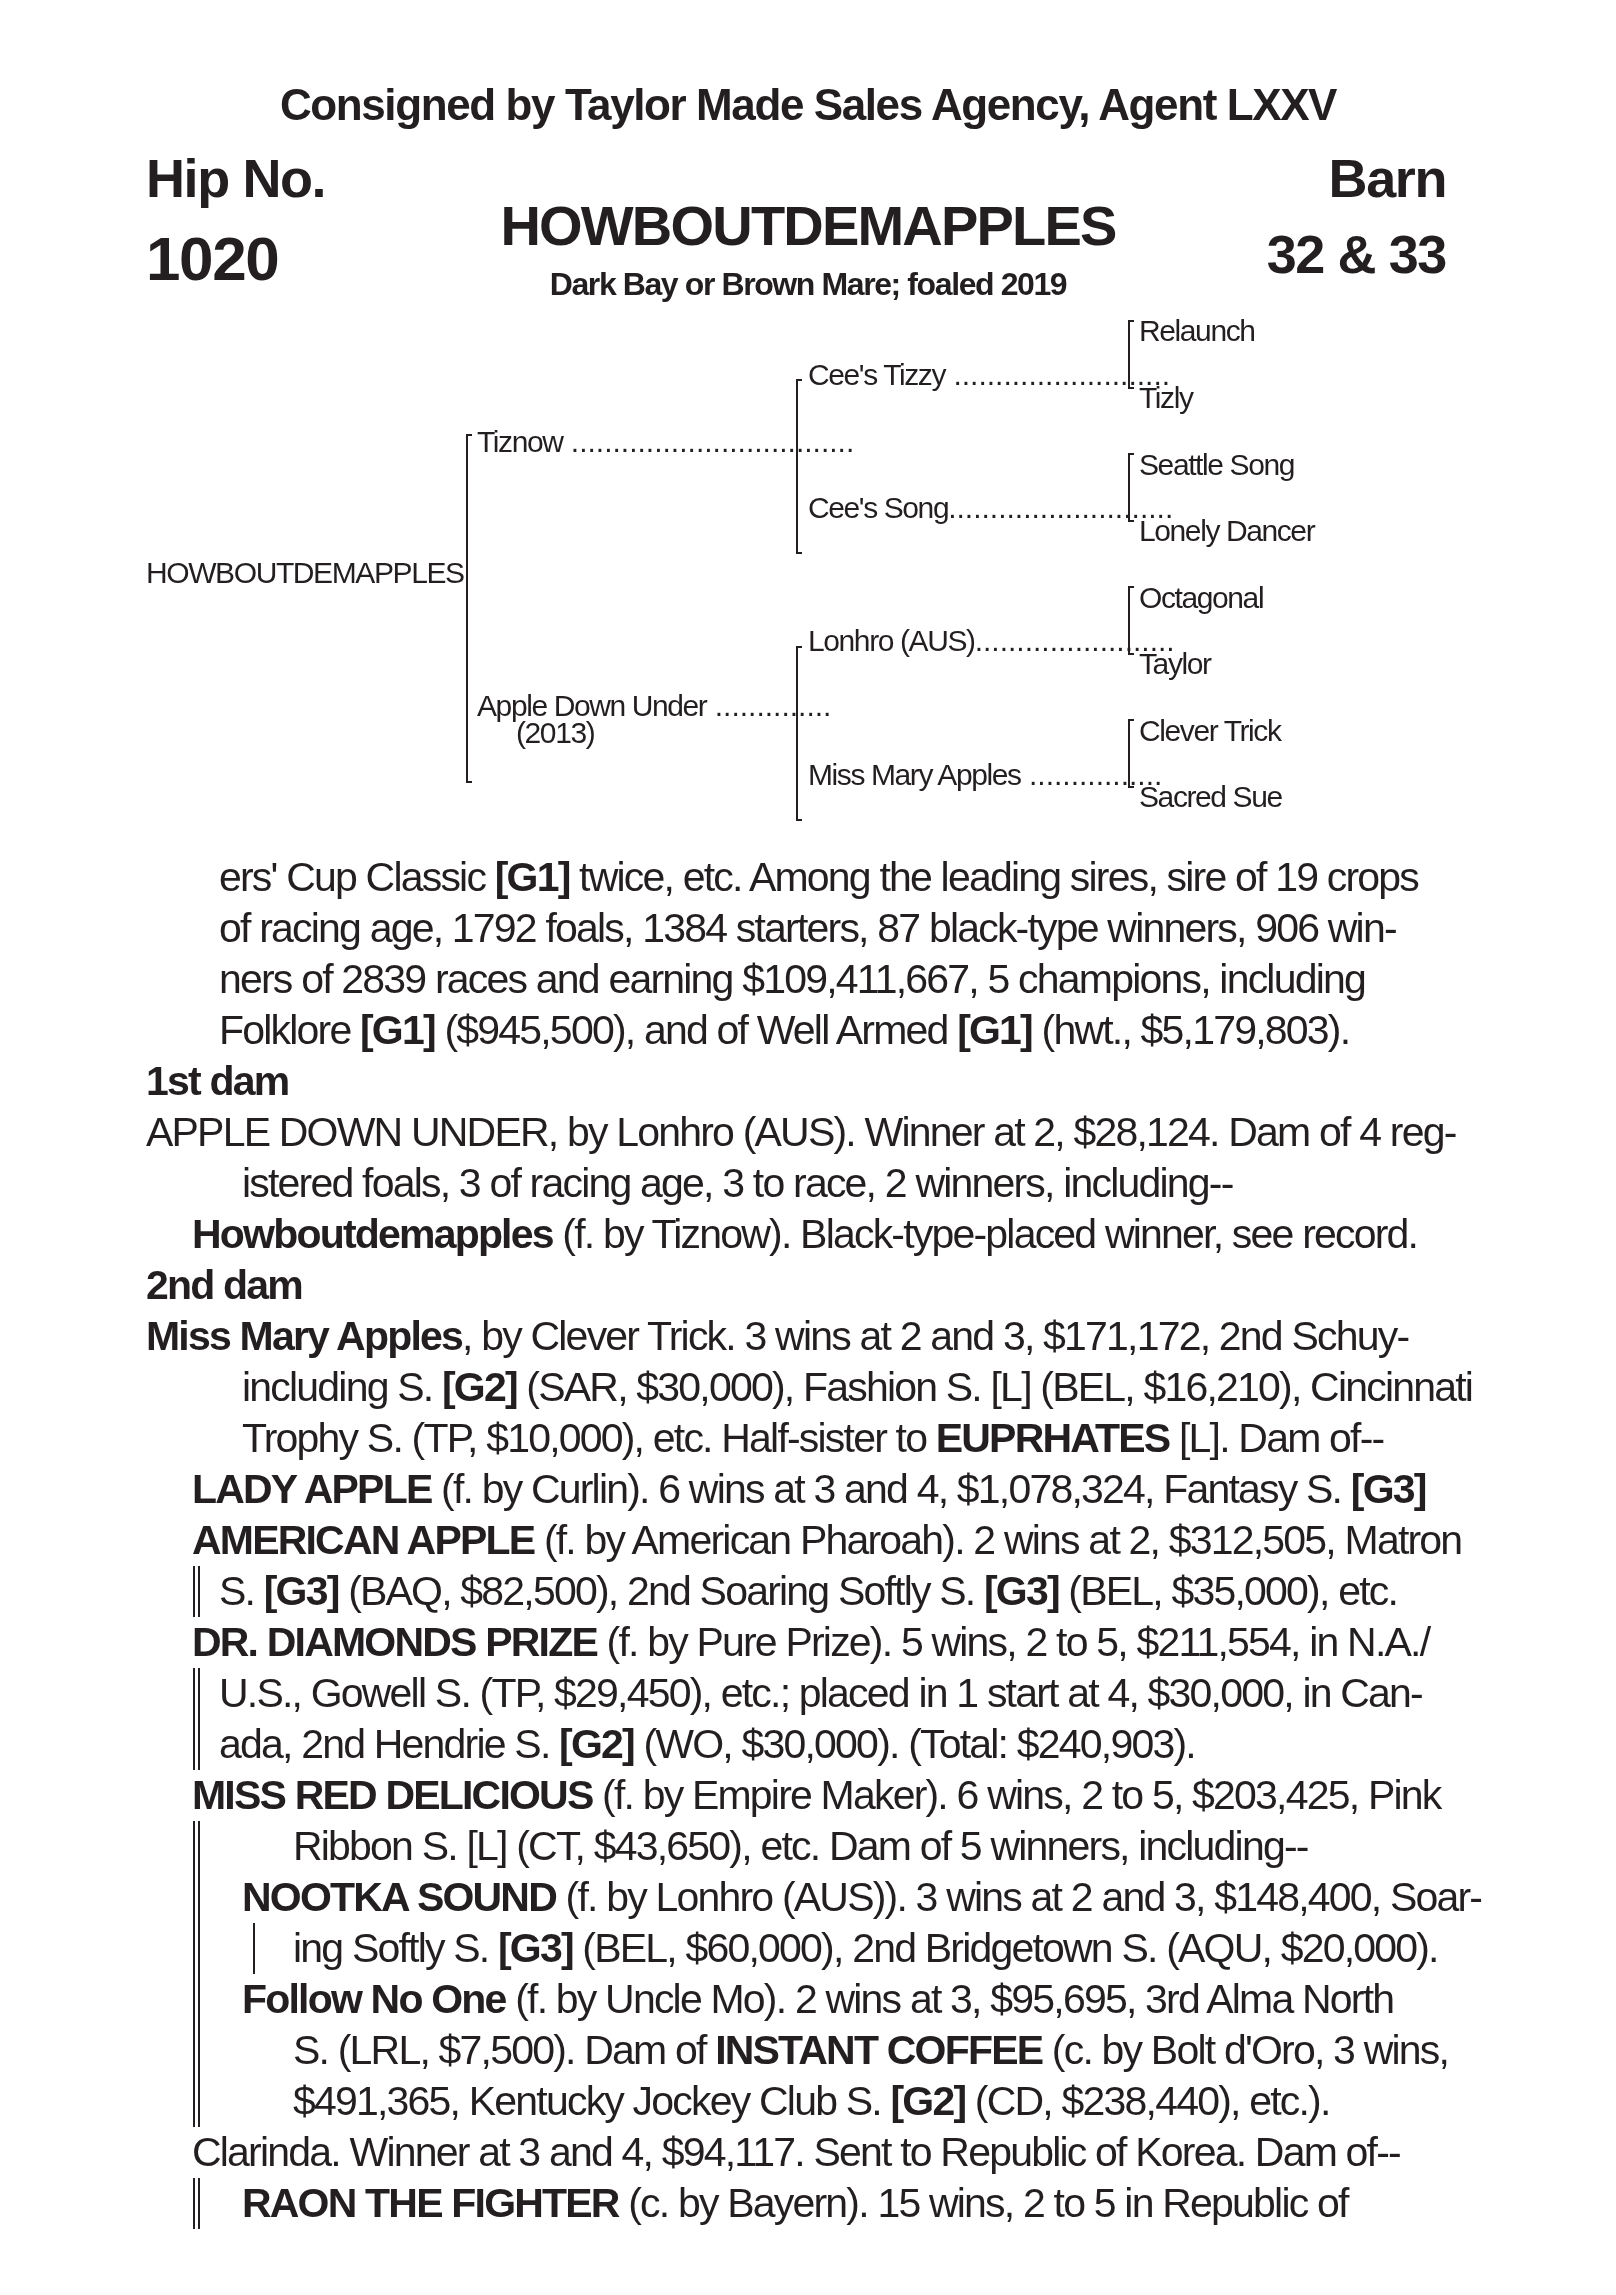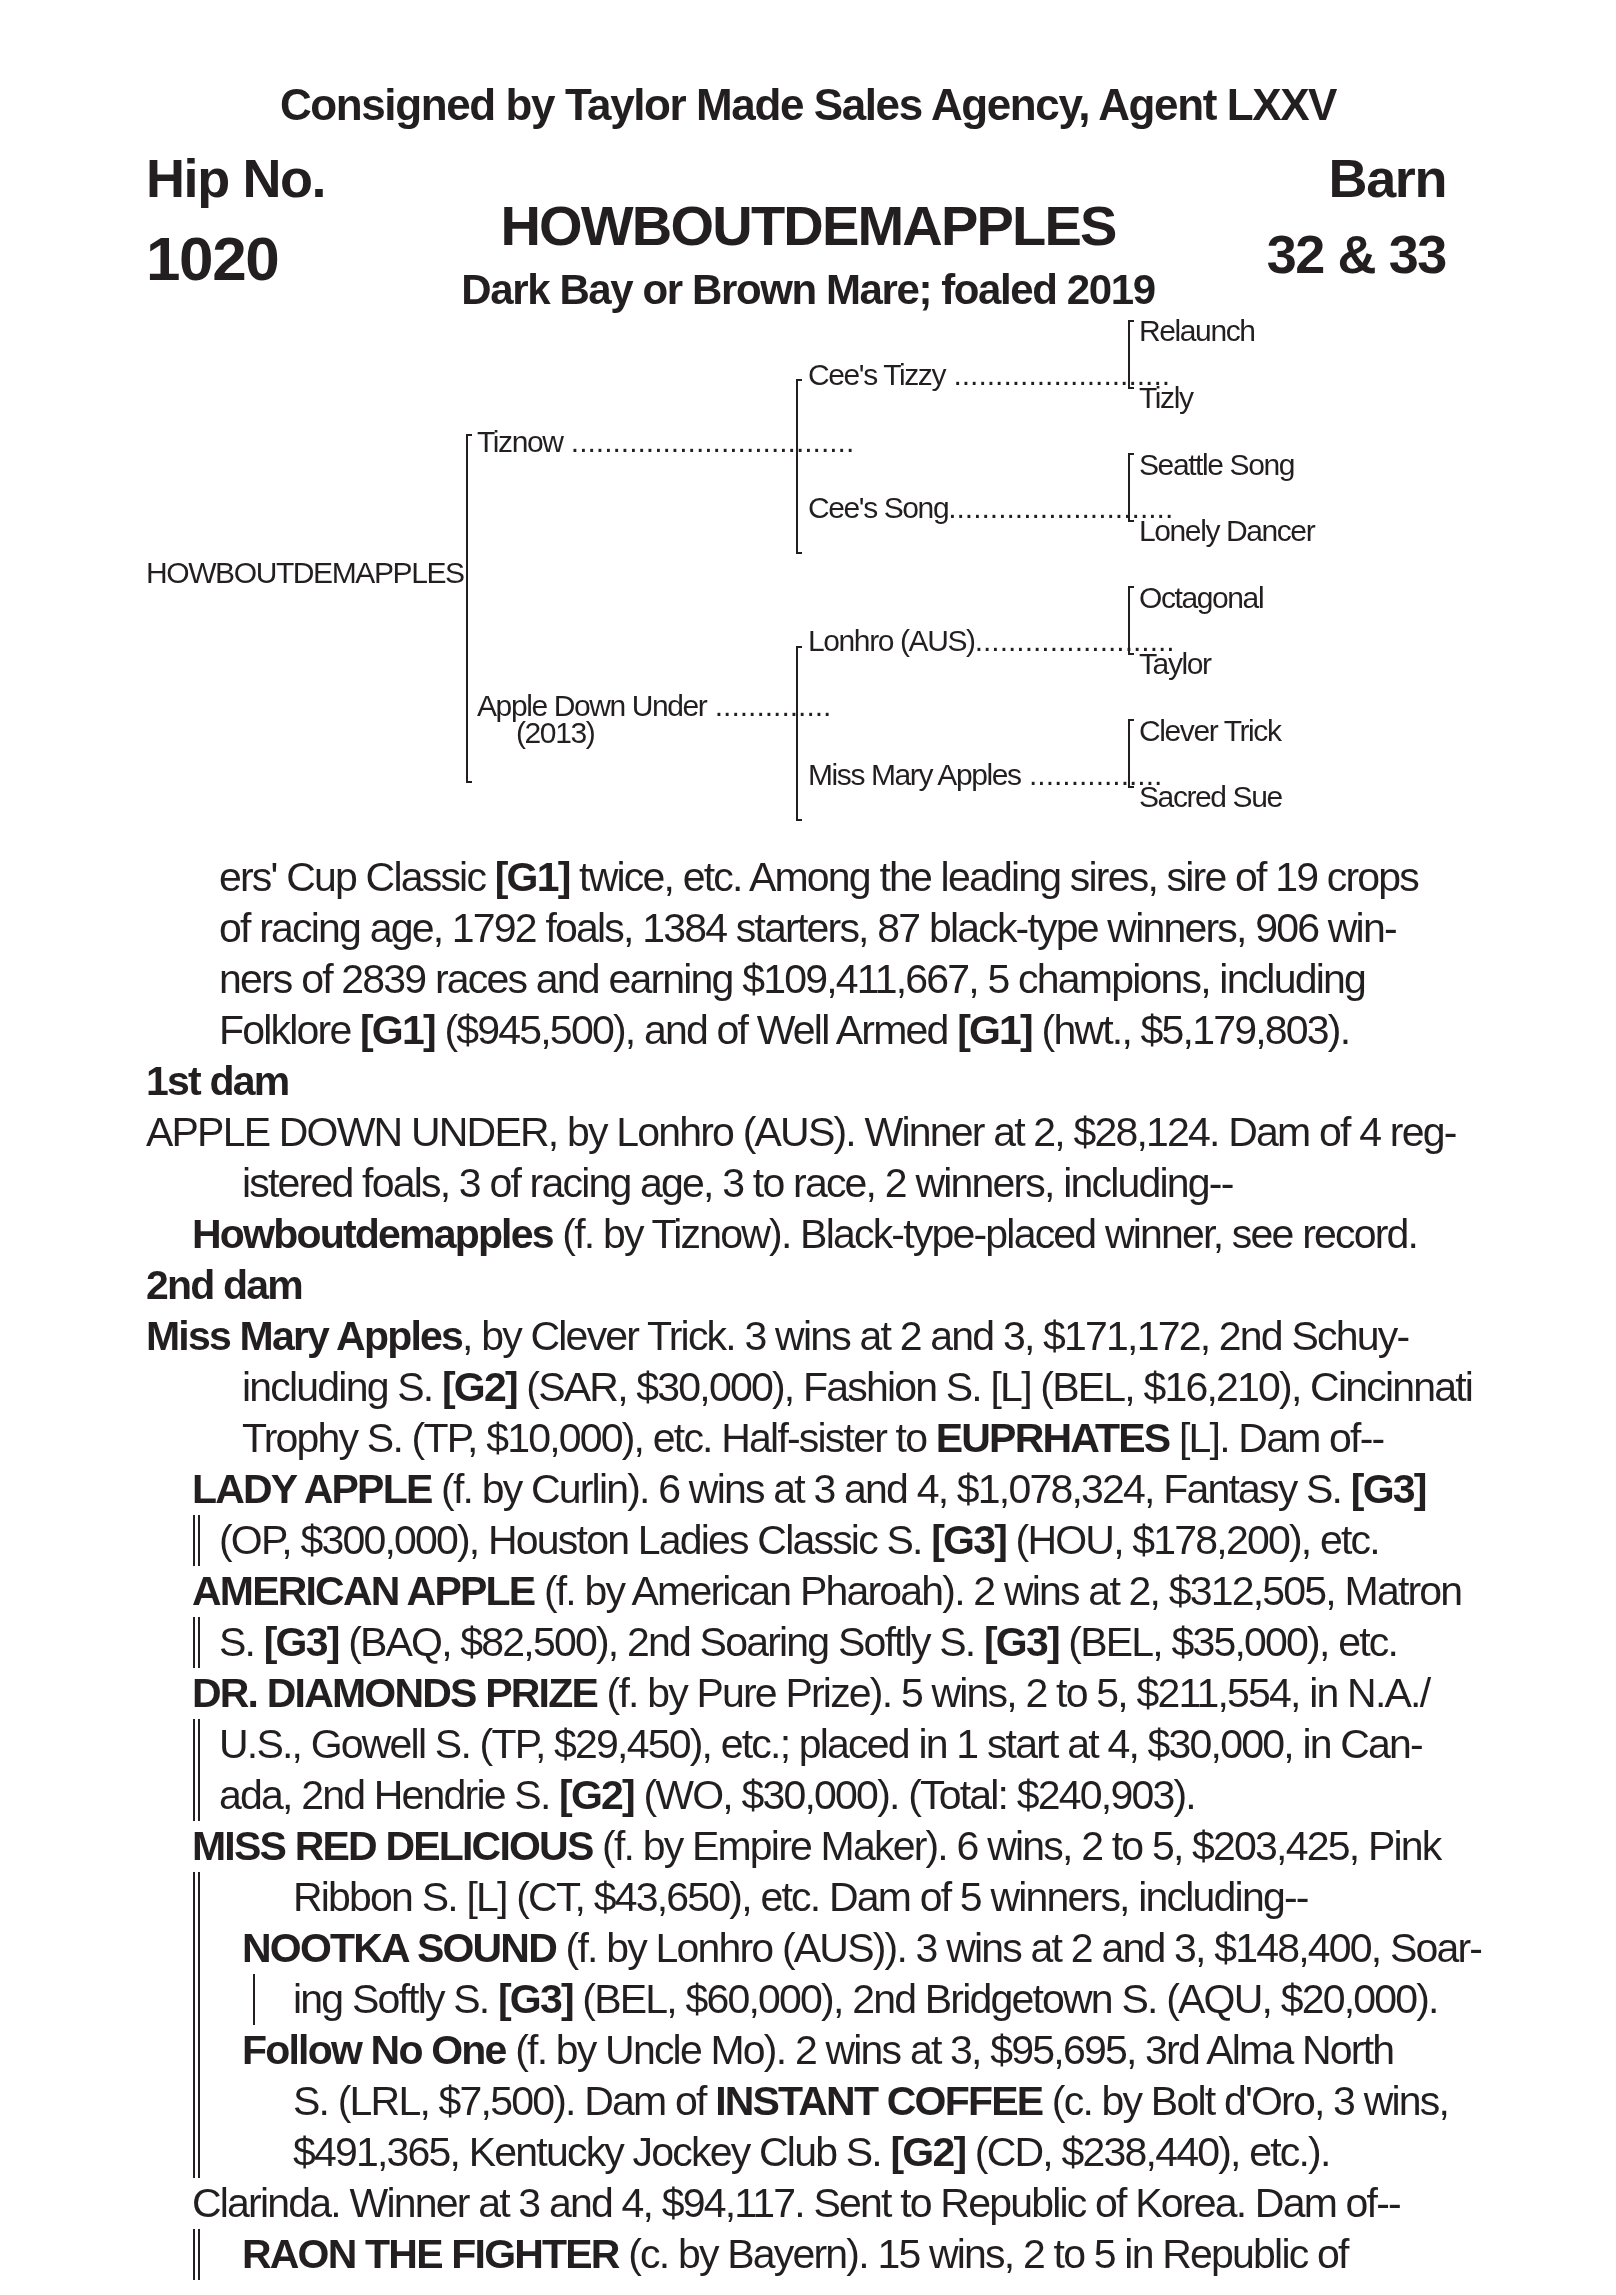--- a/index.html
+++ b/index.html
@@ -5,21 +5,21 @@
   html, body { margin: 0; padding: 0; background: #ffffff; }
   body { width: 1616px; height: 3227px; position: relative; overflow: hidden;
          font-family: "Liberation Sans", sans-serif; color: #231f20; }
   .abs { position: absolute; white-space: nowrap; }
   .consigned { top: 80px; left: 0; width: 1616px; text-align: center; font-weight: bold; font-size: 44px; letter-spacing: -1.4px; }
   .hip-label { top: 147px; left: 146px; font-size: 54px; font-weight: bold; letter-spacing: -1.4px; }
   .hip-no { top: 223px; left: 146px; font-size: 62px; font-weight: bold; letter-spacing: -1.4px; }
   .barn-label { top: 147px; right: 170px; font-size: 54px; font-weight: bold; letter-spacing: -1.4px; text-align: right; }
   .barn-no { top: 223px; right: 170px; font-size: 54px; font-weight: bold; letter-spacing: -1.4px; text-align: right; }
   .horse-name { top: 193px; left: 0; width: 1616px; text-align: center; font-size: 56px; font-weight: bold; letter-spacing: -1.8px; }
-  .horse-desc { top: 266px; left: 0; width: 1616px; text-align: center; font-size: 42px; font-weight: bold; letter-spacing: -1.4px; }
+  .horse-desc { top: 266px; left: 0; width: 1616px; text-align: center; font-size: 32px; font-weight: bold; letter-spacing: -1.4px; }
 
   
   .ped { font-size: 30px; letter-spacing: -1.4px; text-align: right; }
   .ped .dots { letter-spacing: 0; }
   .line { position: absolute; background: #231f20; }
 
   
   .text { position: absolute; left: 146px; width: 1322px; font-size: 41px; line-height: 51px; letter-spacing: -1.8px; }
   .p { position: relative; white-space: nowrap; }
   .b { font-weight: bold; }
@@ -118,21 +118,20 @@
   </div>
 
   <div class="p sec">2nd dam</div>
   <div>
     <div class="p"><span class="b">Miss Mary Apples</span><span>, by Clever Trick. 3 wins at 2 and 3, $171,172, 2nd Schuy-</span></div>
     <div class="p d2"><span>including S. </span><span class="b">[G2]</span><span> (SAR, $30,000), Fashion S. [L] (BEL, $16,210), Cincinnati</span></div>
     <div class="p d2"><span>Trophy S. (TP, $10,000), etc. Half-sister to </span><span class="b">EUPRHATES</span><span> [L]. Dam of--</span></div>
 
     <div style="position:relative;">
       <div class="p d1"><span class="b">LADY APPLE</span><span> (f. by Curlin). 6 wins at 3 and 4, $1,078,324, Fantasy S. </span><span class="b">[G3]</span></div>
-      <div class="p d1h" style="position:relative;"><span class="bar" style="left:47px;"></span><span class="bar" style="left:52px;"></span><span>(OP, $300,000), Houston Ladies Classic S. </span><span class="b">[G3]</span><span> (HOU, $178,200), etc.</span></div>
     </div>
 
     <div style="position:relative;">
       <div class="p d1"><span class="b">AMERICAN APPLE</span><span> (f. by American Pharoah). 2 wins at 2, $312,505, Matron</span></div>
       <div class="p d1h"><span class="bar" style="left:47px;"></span><span class="bar" style="left:52px;"></span><span>S. </span><span class="b">[G3]</span><span> (BAQ, $82,500), 2nd Soaring Softly S. </span><span class="b">[G3]</span><span> (BEL, $35,000), etc.</span></div>
     </div>
 
     <div style="position:relative;">
       <div class="p d1"><span class="b">DR. DIAMONDS PRIZE</span><span> (f. by Pure Prize). 5 wins, 2 to 5, $211,554, in N.A./</span></div>
       <div style="position:relative;">

